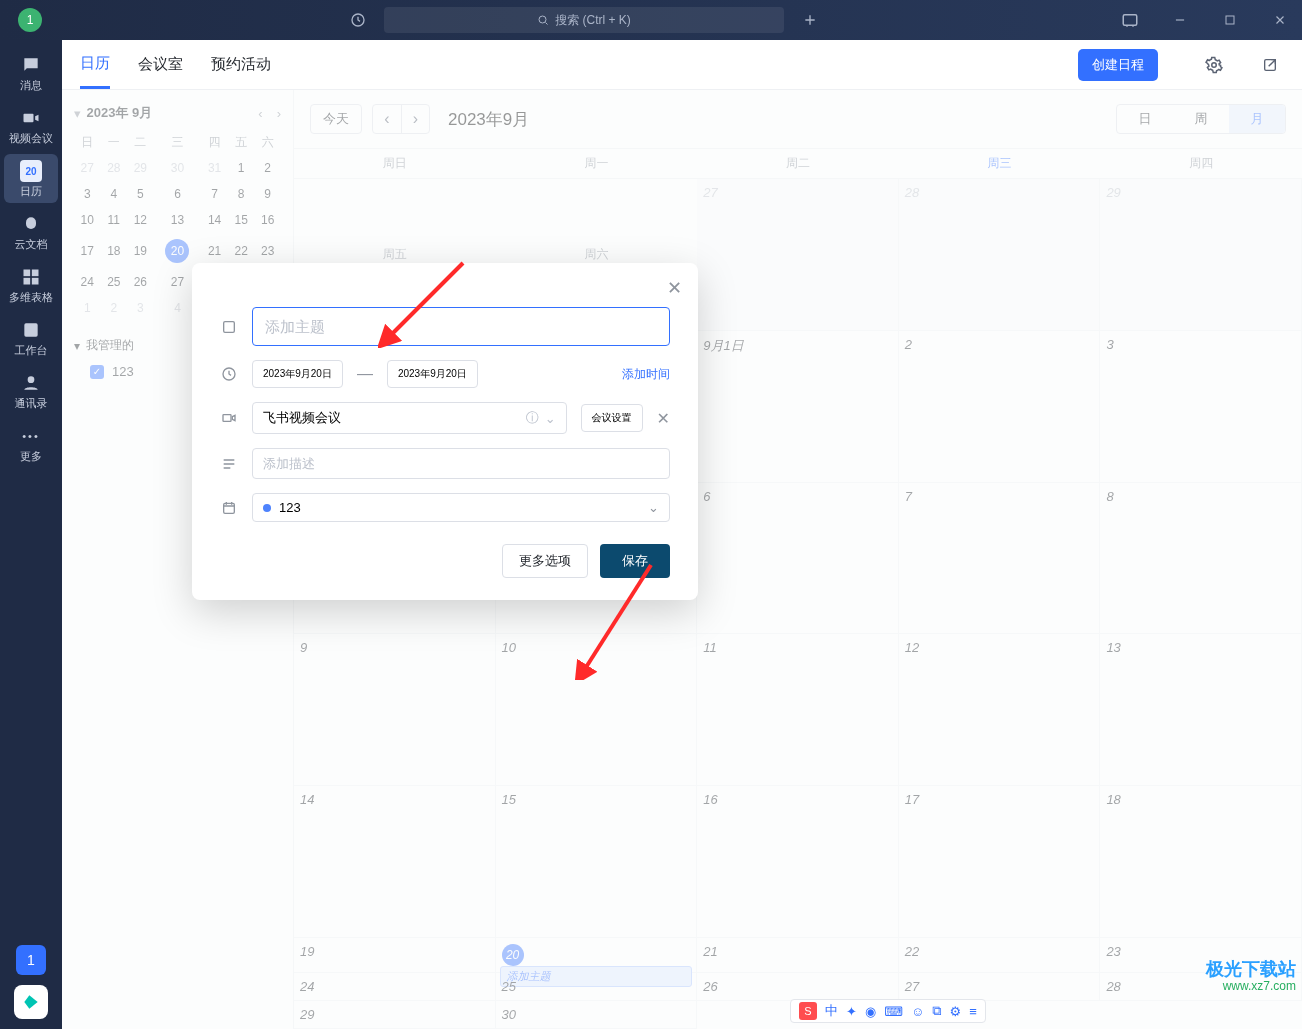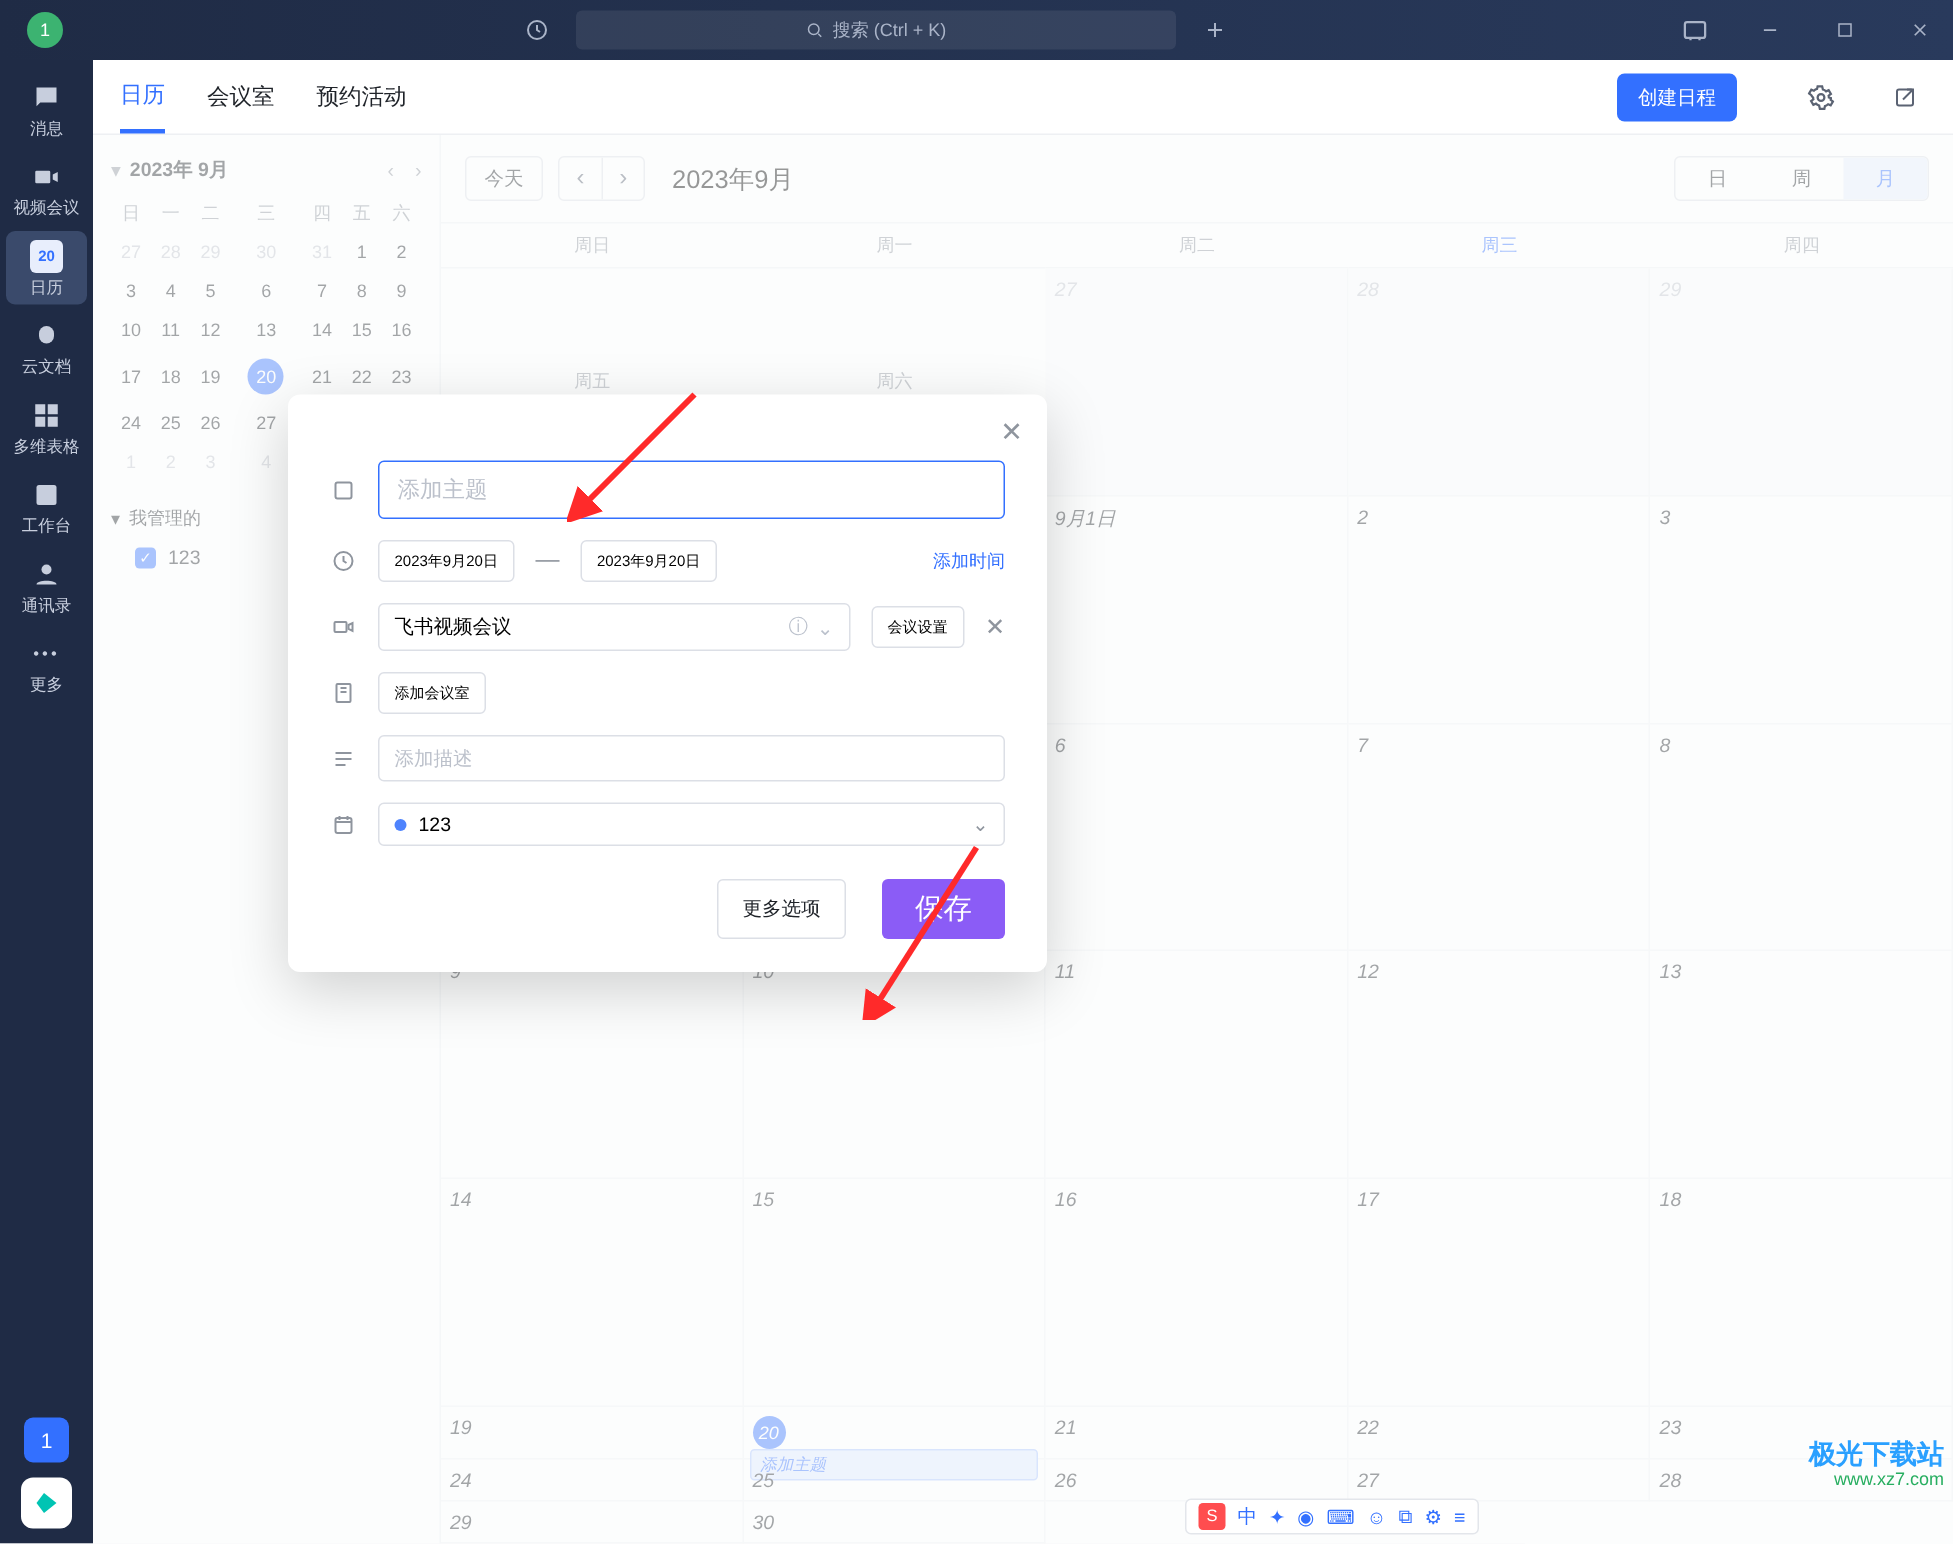--- a/index.html
+++ b/index.html
@@ -81,23 +81,23 @@
 .modal input::placeholder{color:#bcc1cb;}
 .modal .title-in{border:1.5px solid #3370ff;padding:10px 12px;font-size:15px;}
 .modal .date{flex:0 0 auto;}
 .modal .dash{color:#8f959e;}
 .modal .link{margin-left:auto;color:#3370ff;font-size:12px;}
 .modal .meet-wrap{flex:1;display:flex;align-items:center;border:1px solid #dcdfe6;border-radius:4px;padding:6px 10px;font-size:13px;gap:8px;}
 .modal .meet-wrap .g{margin-left:auto;color:#bbc1cc;display:flex;gap:6px;align-items:center;}
 .modal .chip{border:1px solid #dcdfe6;border-radius:4px;padding:6px 10px;font-size:10px;}
 .modal .calsel{flex:1;display:flex;align-items:center;border:1px solid #dcdfe6;border-radius:4px;padding:6px 10px;font-size:13px;gap:8px;}
 .modal .dot{width:8px;height:8px;border-radius:50%;background:#4e83fd;}
-.modal .actions{display:flex;justify-content:flex-end;gap:24px;margin-top:22px;}
+.modal .actions{display:flex;justify-content:flex-end;gap:12px;margin-top:22px;}
 .modal .btn-light{border:1px solid #dcdfe6;background:#fff;border-radius:4px;padding:7px 16px;font-size:13px;color:#1f2329;}
-.modal .btn-save{background:#8b5cf6;color:#fff;border:none;border-radius:4px;padding:7px 22px;font-size:19px;}
+.modal .btn-save{background:#0c4a6e;color:#fff;border:none;border-radius:4px;padding:7px 22px;font-size:13px;}
 
 
 .arrow{position:absolute;z-index:20;pointer-events:none;}
 
 
 .wm{position:absolute;right:6px;bottom:36px;z-index:30;font-size:13px;line-height:1.1;text-align:right;}
 .wm .a{color:#2aa0ff;font-weight:700;font-size:18px;}
 .wm .b{color:#27ae60;font-size:12px;}
 
 
@@ -504,29 +504,20 @@
       </div>
     <div class="meet-wrap">
       <span>飞书视频会议</span>
       <span class="g">
           <span>ⓘ</span>
           <span>⌄</span>
         </span>
     </div>
     <span class="chip">会议设置</span>
     <span style="color:#8f959e">✕</span>
-  </div>
-  <div class="row">
-    <div class="ic">
-        <svg width="16" height="16" viewBox="0 0 24 24" fill="none" stroke="currentColor" stroke-width="2">
-          <rect x="5" y="3" width="14" height="18" rx="1"></rect>
-          <path d="M9 7h6M9 11h6"></path>
-        </svg>
-      </div>
-    <span class="chip">添加会议室</span>
   </div>
   <div class="row">
     <div class="ic">
         <svg width="16" height="16" viewBox="0 0 24 24" fill="none" stroke="currentColor" stroke-width="2">
           <path d="M4 6h16M4 12h16M4 18h10"></path>
         </svg>
       </div>
     <input placeholder="添加描述" style="">
   </div>
   <div class="row">

